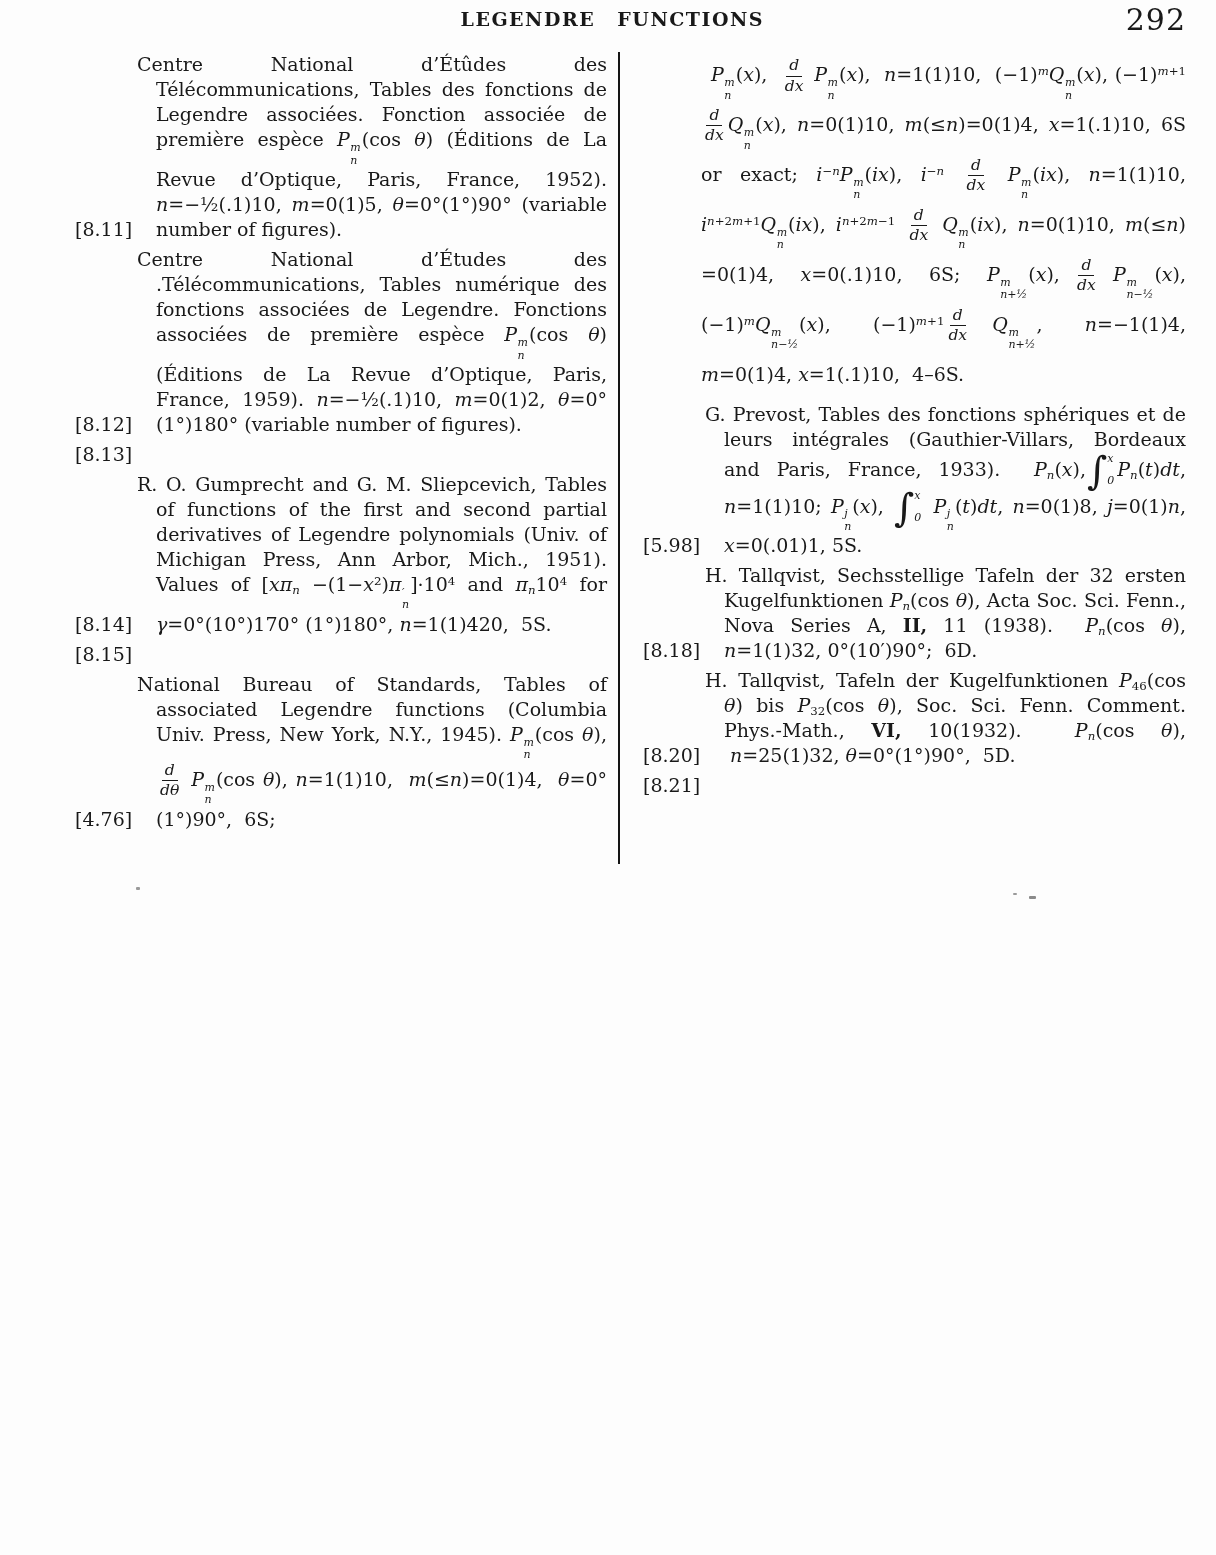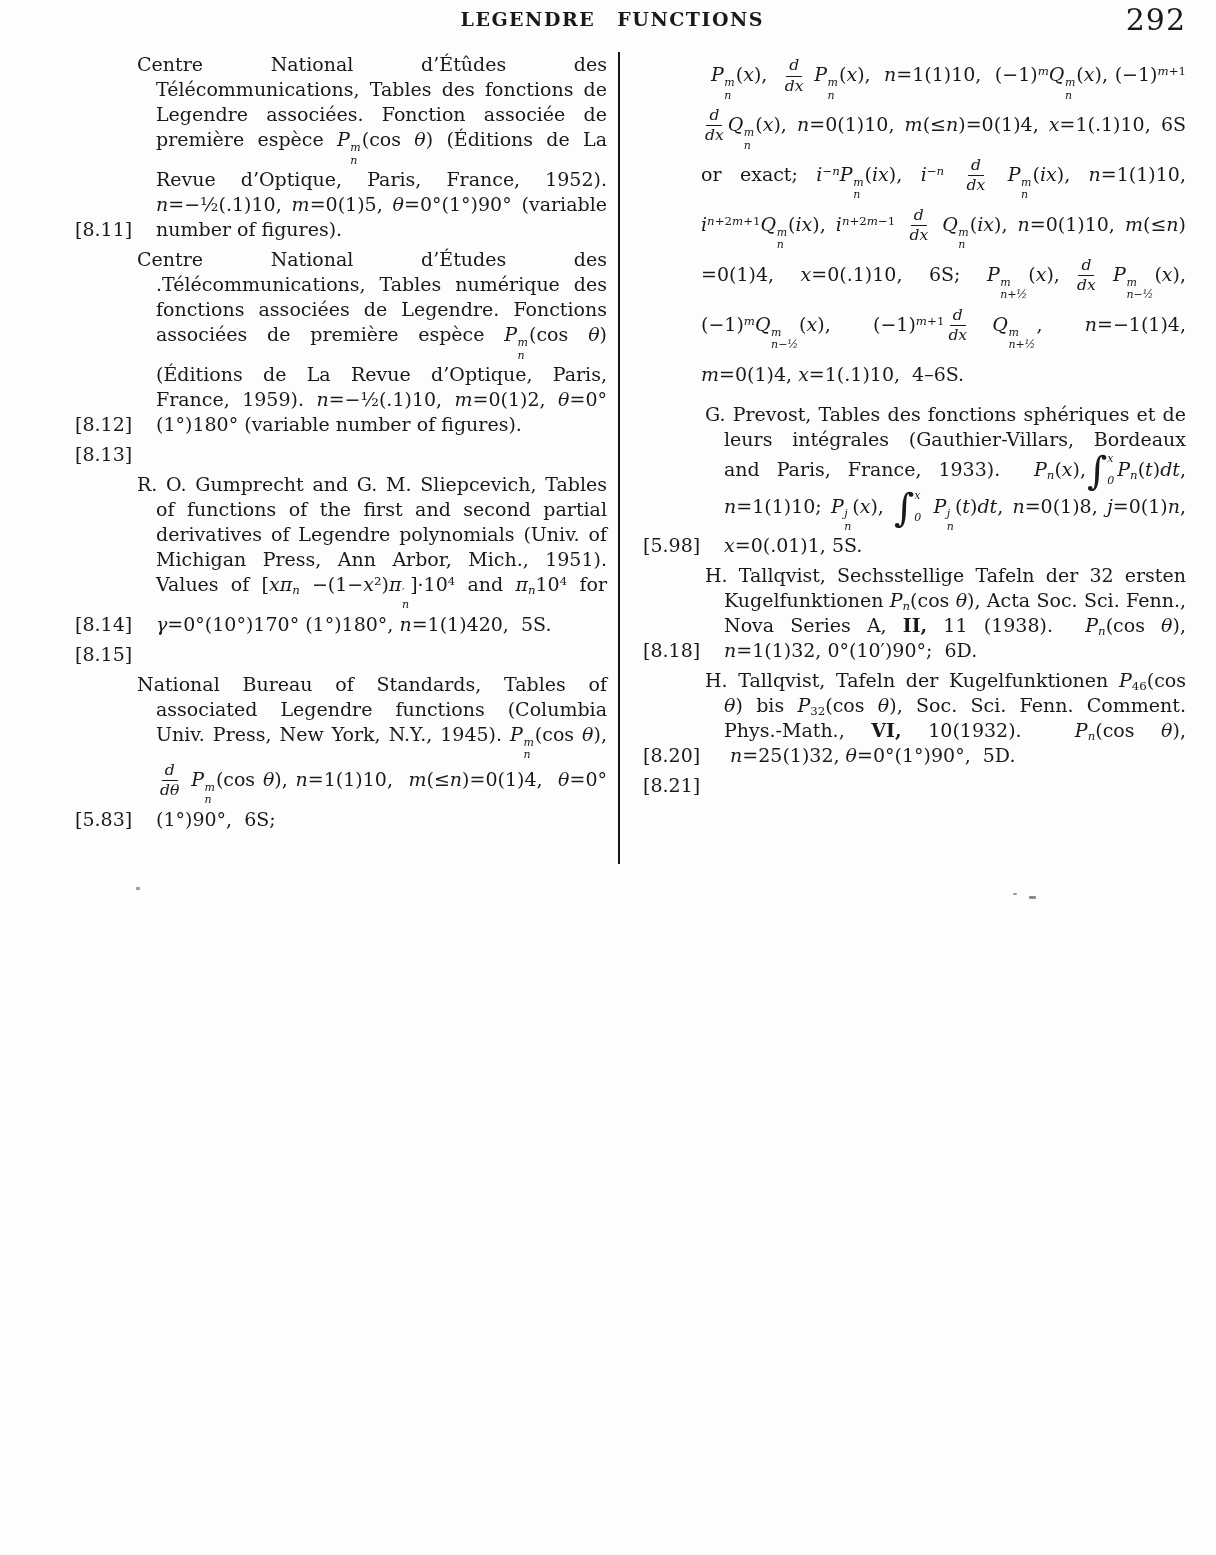--- a/index.html
+++ b/index.html
@@ -102,21 +102,21 @@
         <span class="ref-label">[8.14]</span>
         <div class="ref-body">R. O. Gumprecht and G. M. Sliepcevich, Tables of functions of the first and second partial derivatives of Legendre polynomials (Univ. of Michigan Press, Ann Arbor, Mich., 1951). Values of [<i>xπ</i><sub><i>n</i></sub> −(1−<i>x</i>²)<i>π</i><span class="st">
               <span>′</span>
               <span>n</span>
             </span>]·10<sup>4</sup> and <i>π</i><sub><i>n</i></sub>10<sup>4</sup> for <i>γ</i>=0°(10°)170° (1°)180°, <i>n</i>=1(1)420, &nbsp;5S.</div>
       </div>
       <div class="entry">
         <span class="ref-label">[8.15]</span>
       </div>
       <div class="entry">
-        <span class="ref-label">[5.83]</span>
+        <span class="ref-label">[4.76]</span>
         <div class="ref-body">National Bureau of Standards, Tables of associated Legendre functions (Columbia Univ. Press, New York, N.Y., 1945). <i>P</i><span class="st">
               <span>m</span>
               <span>n</span>
             </span>(cos <i>θ</i>), <span class="frac">
               <span class="num"><i>d</i></span>
               <span class="den"><i>dθ</i></span>
             </span> <i>P</i><span class="st">
               <span>m</span>
               <span>n</span>
             </span>(cos <i>θ</i>), <i>n</i>=1(1)10, &nbsp;<i>m</i>(≤<i>n</i>)=0(1)4, &nbsp;<i>θ</i>=0°(1°)90°, &nbsp;6S;</div>

